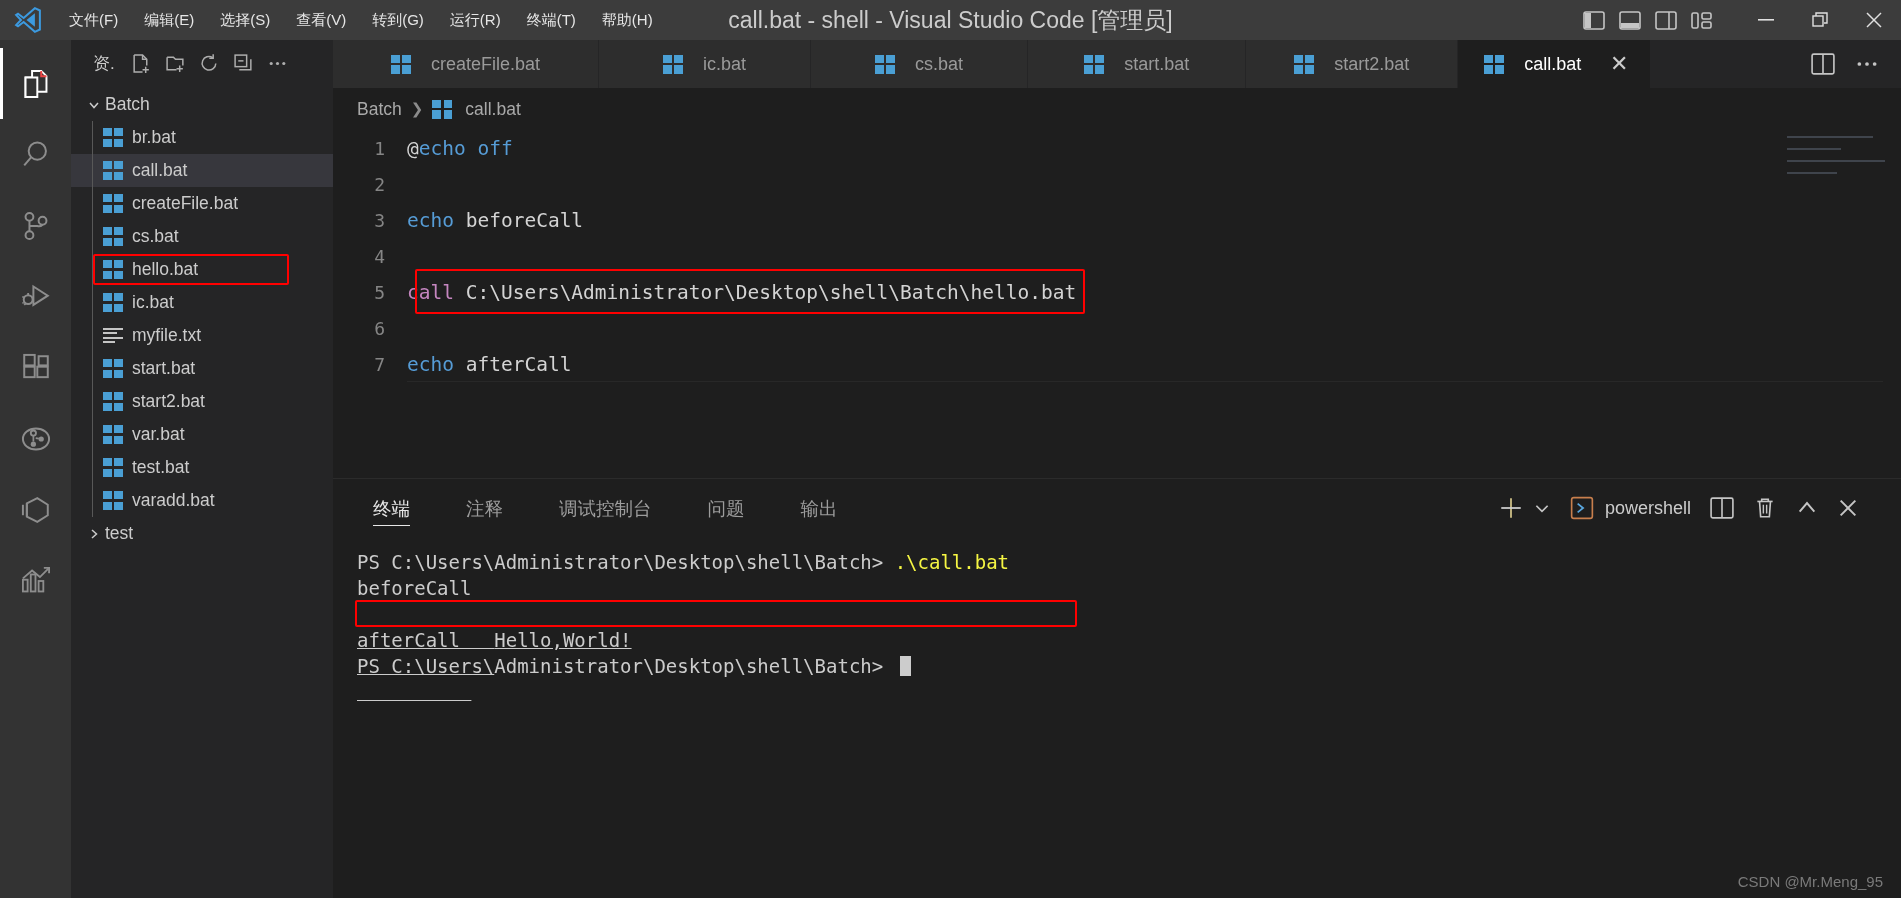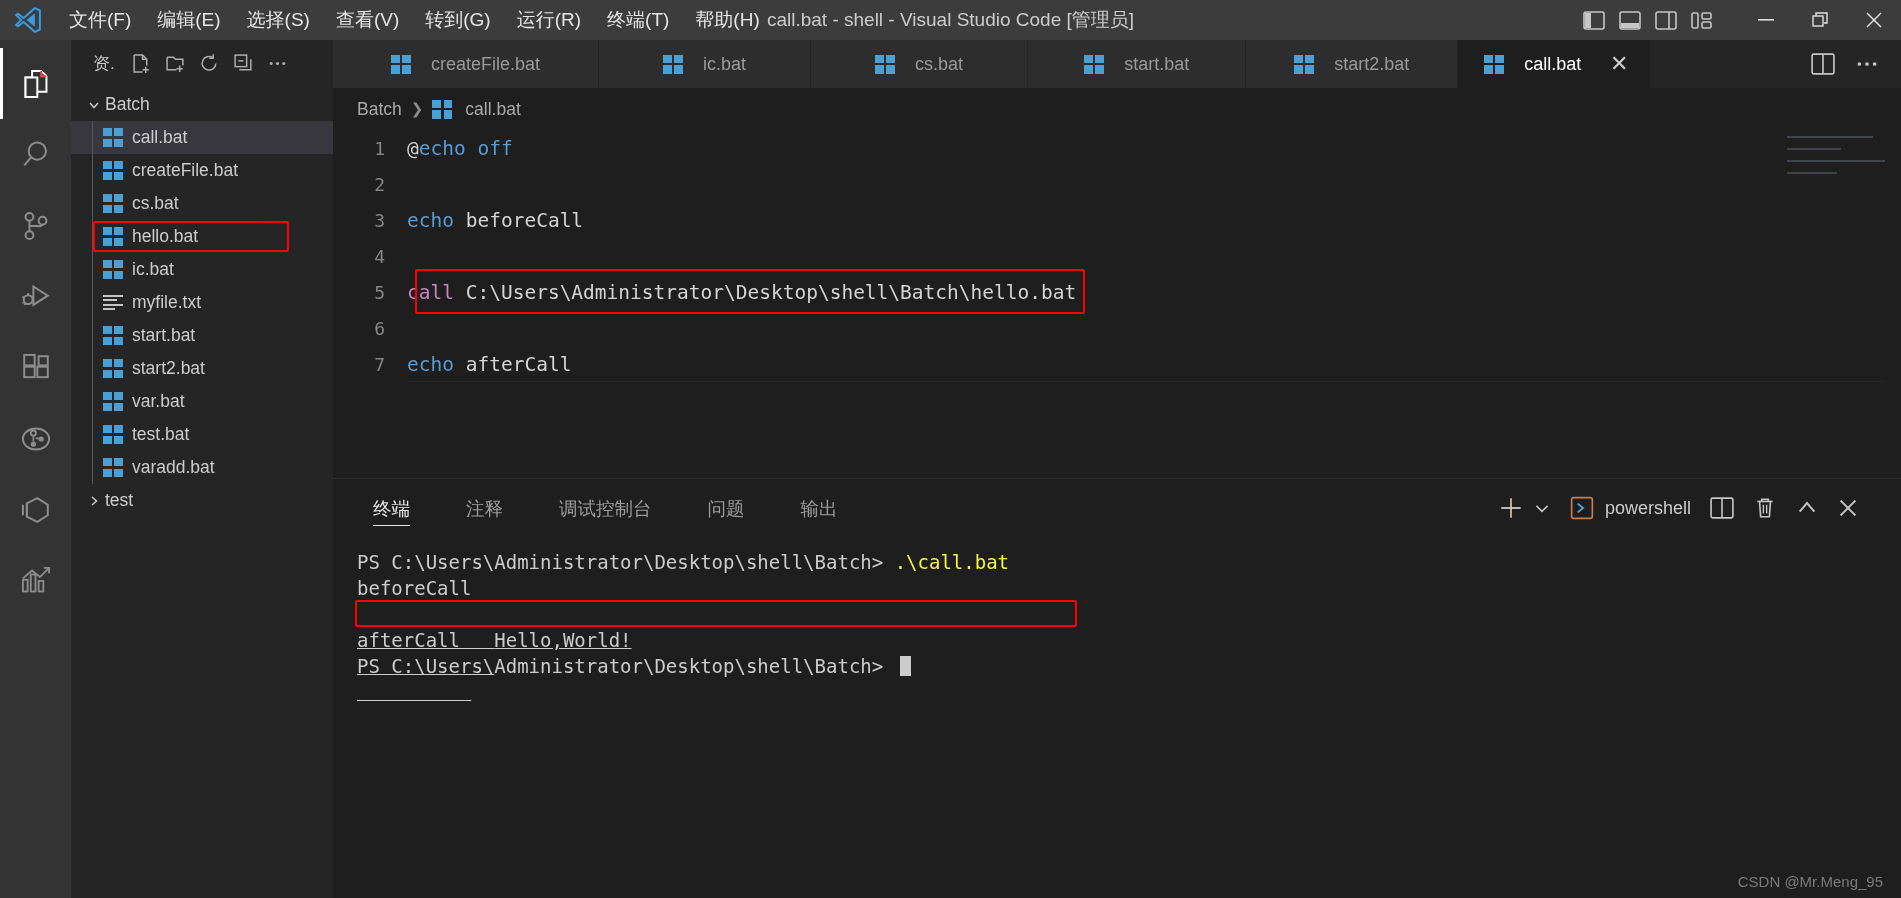--- a/index.html
+++ b/index.html
@@ -6,23 +6,23 @@
   html,body { width:1901px; height:898px; overflow:hidden; background:#1e1e1e; }
   body { font-family:"Liberation Sans", sans-serif; color:#cccccc; }
 
   .app { width:1901px; height:898px; display:flex; flex-direction:column; background:#1e1e1e; }
 
   
   .titlebar { height:40px; background:#3c3c3c; display:flex; align-items:center;
               flex:0 0 40px; position:relative; }
   .vsicon { width:56px; height:40px; display:flex; align-items:center; justify-content:center; }
   .menu { display:flex; align-items:center; height:40px; }
-  .menu-item { padding:0 13px; font-size:19px; color:#e6e6e6; line-height:40px;
+  .menu-item { padding:0 13px; font-size:15px; color:#e6e6e6; line-height:40px;
                white-space:nowrap; cursor:default; }
-  .title-text { position:absolute; left:0; right:0; text-align:center; font-size:19px;
+  .title-text { position:absolute; left:0; right:0; text-align:center; font-size:23px;
                 color:#cccccc; pointer-events:none; }
   .tb-right { margin-left:auto; display:flex; align-items:center; height:40px; }
   .layout-icons { display:flex; align-items:center; gap:14px; padding-right:26px; }
   .layout-ico { width:22px; height:19px; }
   .wctrl { width:54px; height:40px; display:flex; align-items:center; justify-content:center; }
 
   
   .bodyrow { display:flex; flex:1 1 auto; min-height:0; }
 
   
@@ -295,20 +295,30 @@
       <div class="tree">
         <div class="row folder">
           <span class="chev">
             <svg width="14" height="14" viewBox="0 0 14 14">
                 <polyline points="3,5 7,9.5 11,5" fill="none" stroke="#cccccc" stroke-width="1.5"></polyline>
               </svg>
           </span>
           <span>Batch</span>
         </div>
 
+        <div class="row file">
+          <span class="indent-guide"></span>
+          <span class="fico winlogo">
+              <i></i>
+              <i></i>
+              <i></i>
+              <i></i>
+            </span>
+          <span>br.bat</span>
+        </div>
 
         <div class="row file selected">
           <span class="indent-guide"></span>
           <span class="fico winlogo">
               <i></i>
               <i></i>
               <i></i>
               <i></i>
             </span>
           <span>call.bat</span>

